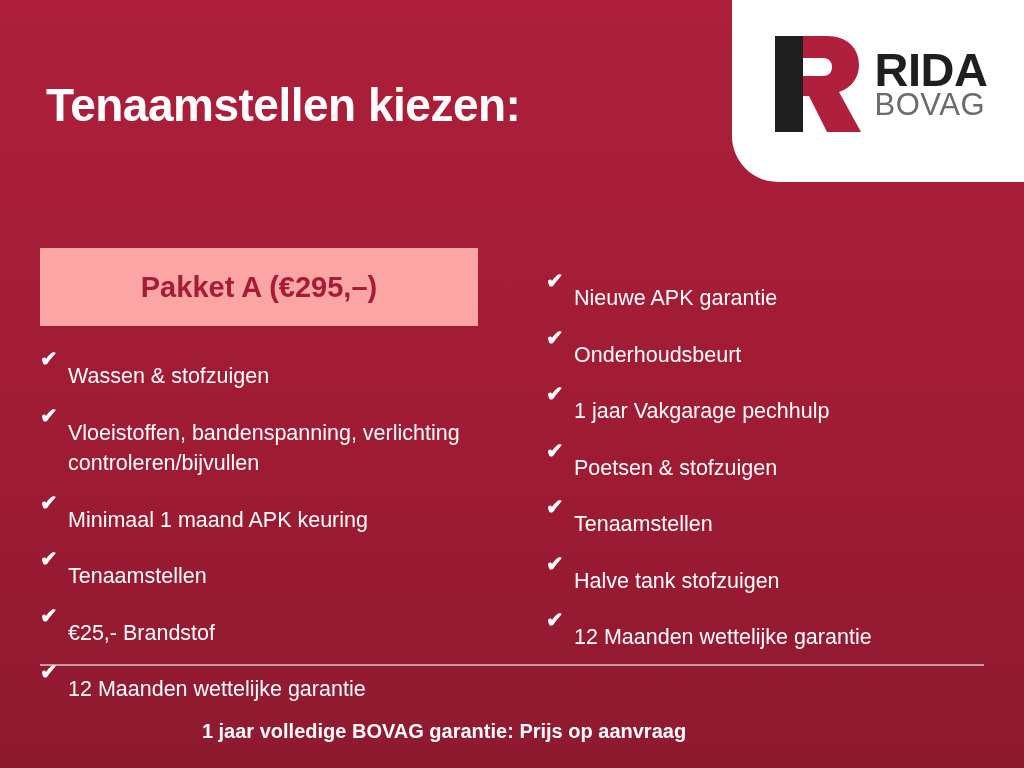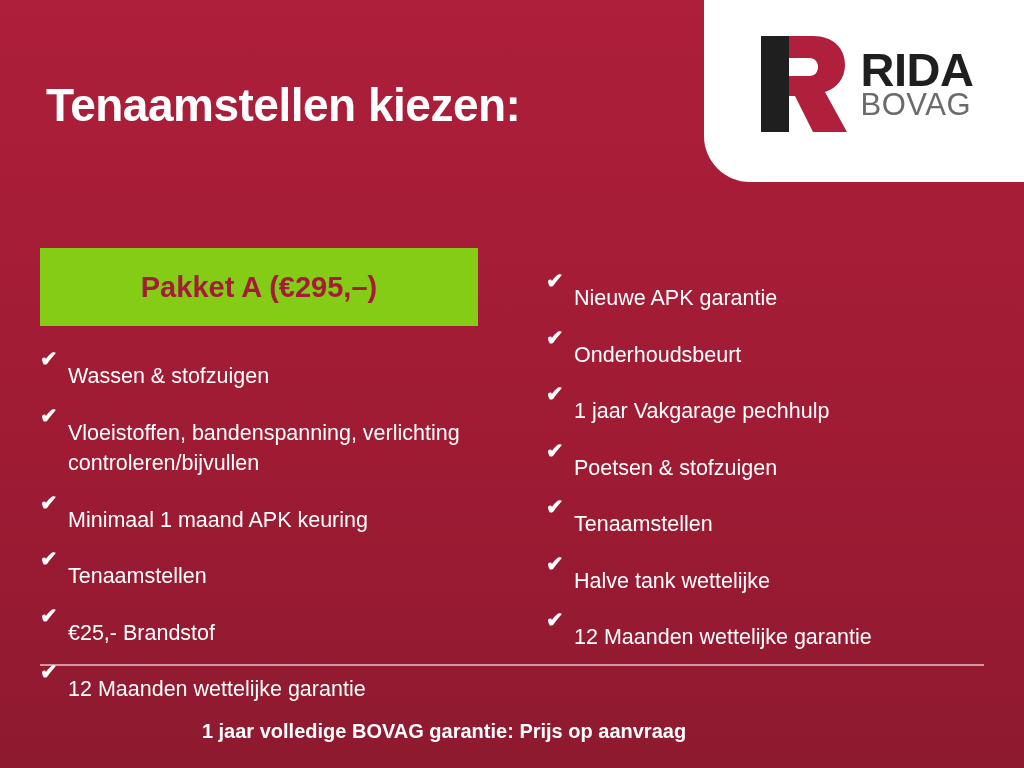--- a/index.html
+++ b/index.html
@@ -34,21 +34,21 @@
   .slide > * {
     position: relative;
     z-index: 1;
   }
 
   
   .logo-badge {
     position: absolute;
     top: 0;
     right: 0;
-    width: 320px;
+    width: 292px;
     height: 182px;
     background: #ffffff;
     border-bottom-left-radius: 46px;
     display: flex;
     align-items: center;
     justify-content: center;
     box-sizing: border-box;
     padding: 0 18px 14px 18px;
   }
   .logo-inner {
@@ -98,21 +98,21 @@
     top: 248px;
     left: 40px;
     width: 944px;
     display: flex;
     gap: 68px;
   }
   .package {
     width: 438px;
   }
   .package-header {
-    background: #84cc16;
+    background: #fca5a5;
     height: 78px;
     display: flex;
     align-items: center;
     justify-content: center;
     box-sizing: border-box;
   }
   .package-header .pkg-title {
     font-size: 29px;
     font-weight: bold;
     color: #a51c37;
@@ -238,21 +238,21 @@
         <li>
           <span class="check">✔</span>
           <span class="feat-text">Poetsen &amp; stofzuigen</span>
         </li>
         <li>
           <span class="check">✔</span>
           <span class="feat-text">Tenaamstellen</span>
         </li>
         <li>
           <span class="check">✔</span>
-          <span class="feat-text">Halve tank wettelijke</span>
+          <span class="feat-text">Halve tank stofzuigen</span>
         </li>
         <li>
           <span class="check">✔</span>
           <span class="feat-text">12 Maanden wettelijke garantie</span>
         </li>
       </ul>
     </div>
 
   </div>
 

